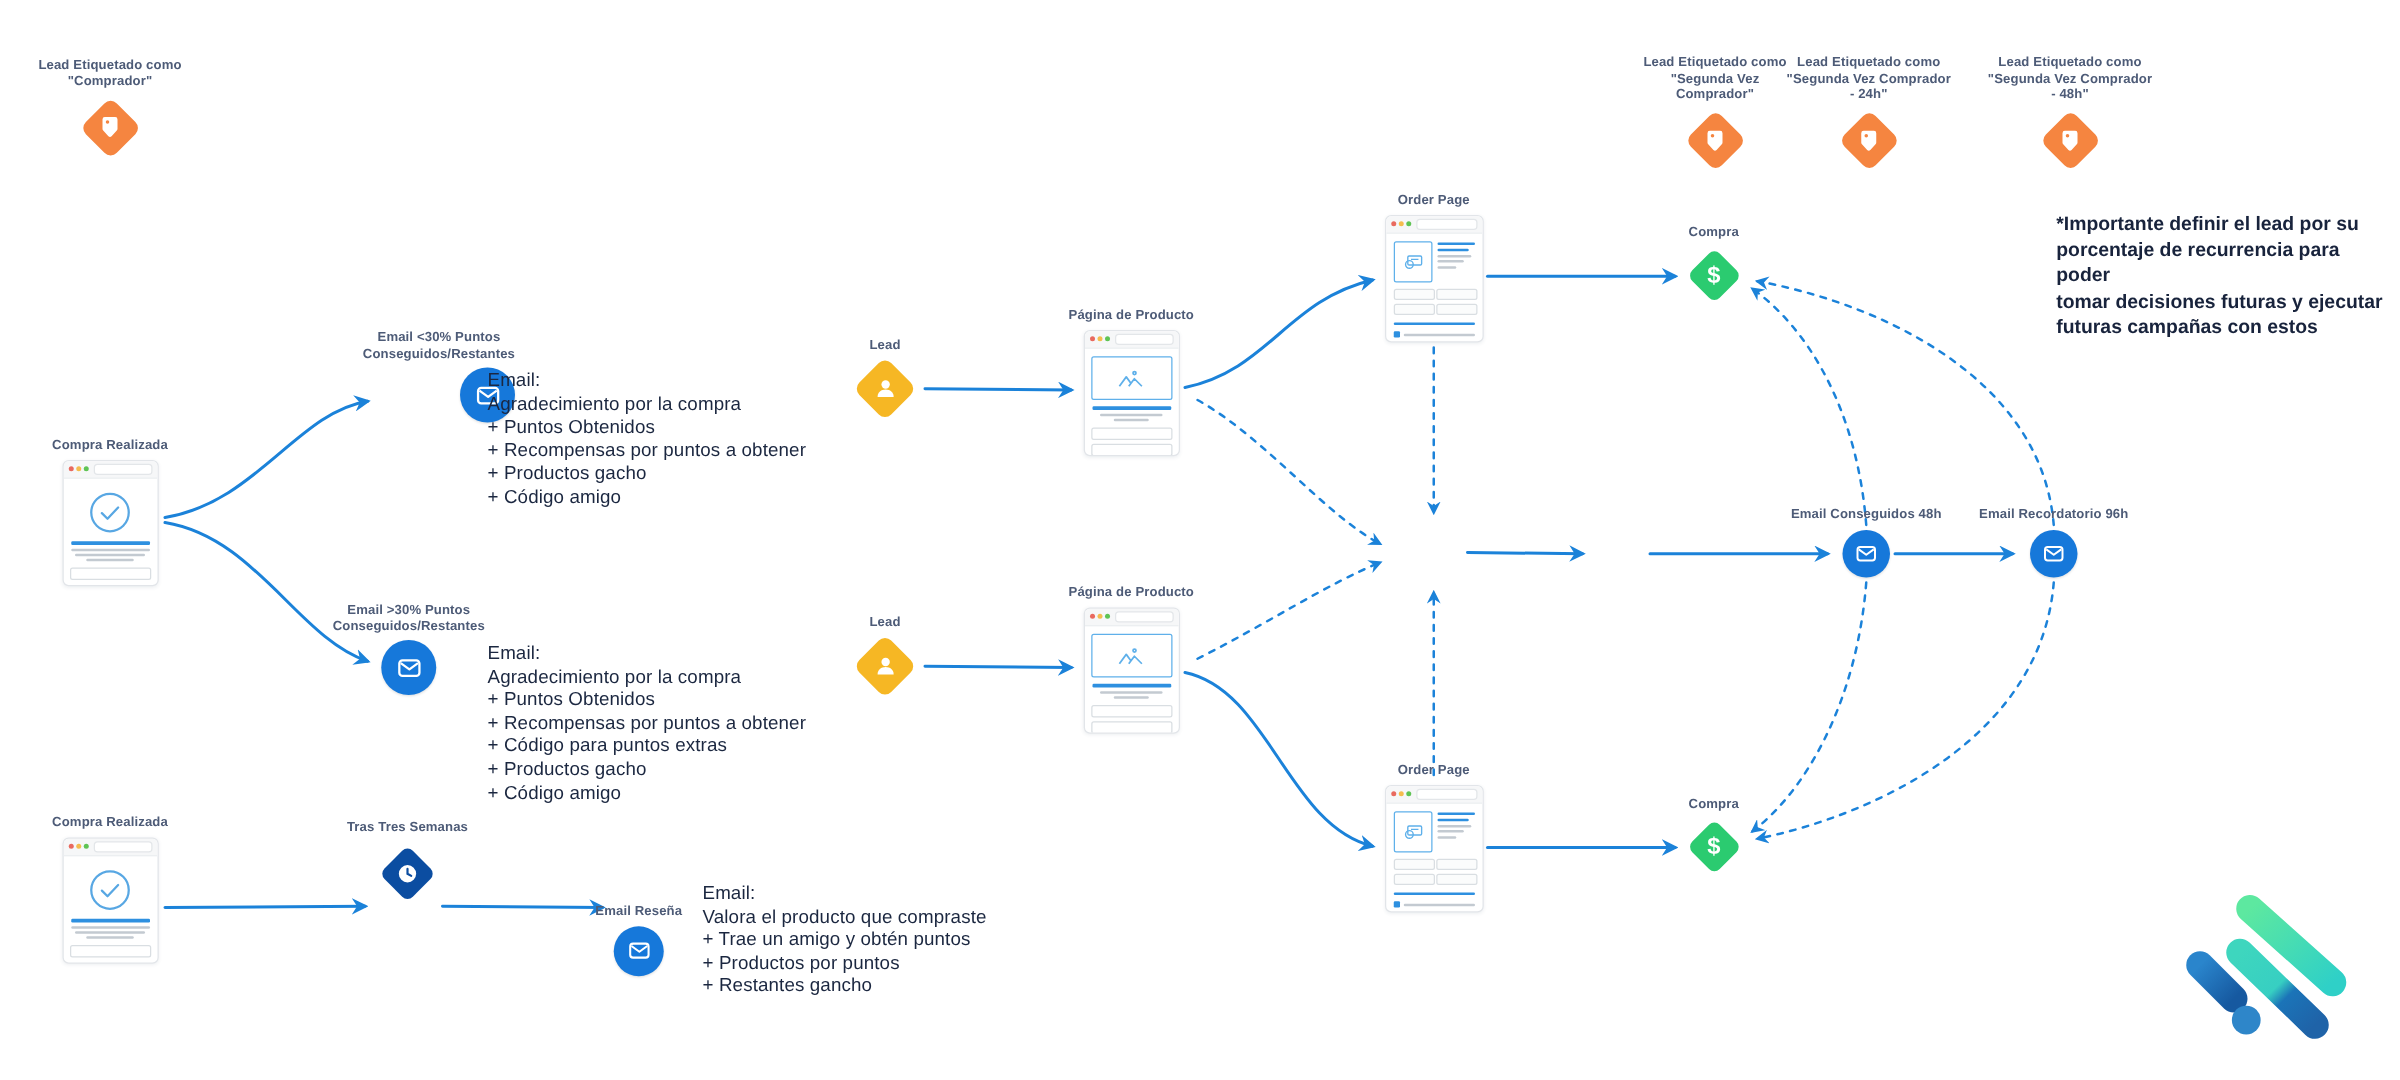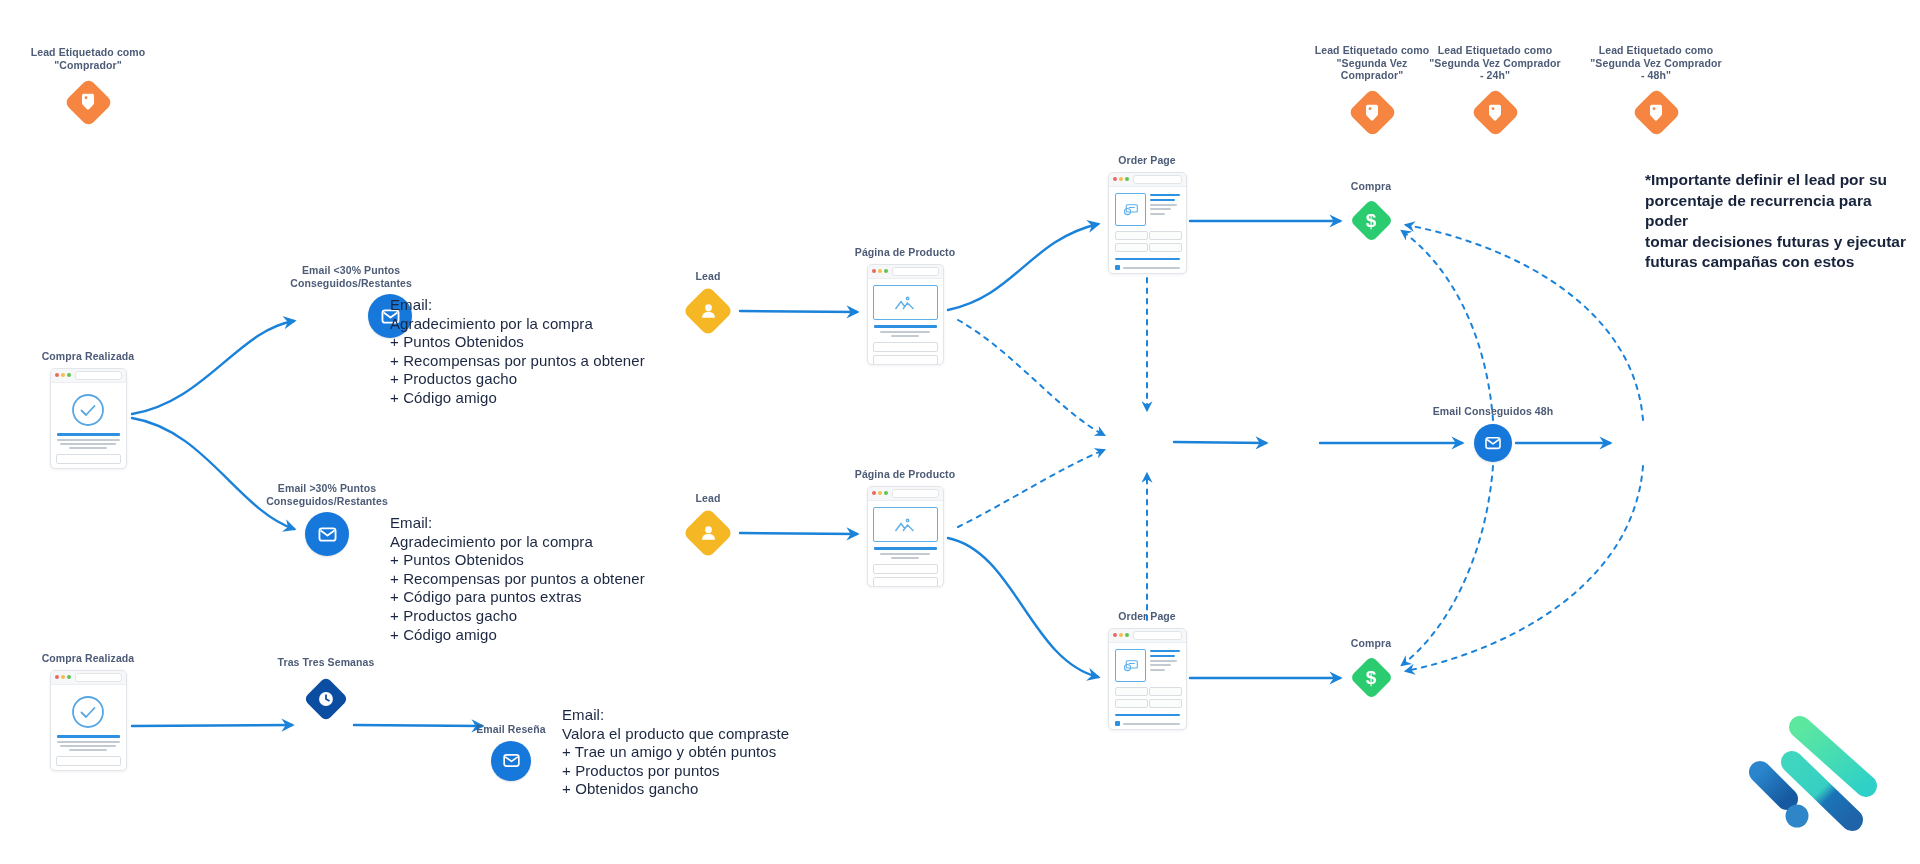--- a/index.html
+++ b/index.html
@@ -233,21 +233,21 @@
           <rect x="3.6" y="5.6" width="16.8" height="12.8" rx="2.6"></rect>
           <path d="M4.8 7.8L12 13l7.2-5.2"></path>
         </svg>
     </div>
   </div>
   <div class="emailtext" style="left:562px;top:706px;">
     <div>Email:</div>
     <div>Valora el producto que compraste</div>
     <div>+ Trae un amigo y obtén puntos</div>
     <div>+ Productos por puntos</div>
-    <div>+ Obtenidos gancho</div>
+    <div>+ Restantes gancho</div>
   </div>
 
   <div class="node" style="left:658px;top:270px;width:100px;">
     <div class="nlabel" style="margin-bottom:2px;">Lead</div>
     <div class="dia lead">
         <div class="sq"></div>
       <svg width="23" height="23" viewBox="0 0 24 24" fill="#fff">
           <circle cx="12" cy="9" r="3.5"></circle>
           <path d="M5.3 19.2c0-3.7 3-6 6.7-6s6.7 2.3 6.7 6v.3H5.3z"></path>
         </svg>
@@ -395,20 +395,29 @@
           </div>
 
       </div>
     </div>
   </div>
 
 
 
   <div class="node" style="left:1408px;top:405px;width:170px;">
     <div class="nlabel" style="margin-bottom:6px;">Email Conseguidos 48h</div>
+    <div class="circ sm">
+      <svg width="20" height="20" viewBox="0 0 24 24" fill="none" stroke="#fff" stroke-width="1.9" stroke-linejoin="round">
+          <rect x="3.6" y="5.6" width="16.8" height="12.8" rx="2.6"></rect>
+          <path d="M4.8 7.8L12 13l7.2-5.2"></path>
+        </svg>
+    </div>
+  </div>
+  <div class="node" style="left:1558px;top:405px;width:170px;">
+    <div class="nlabel" style="margin-bottom:6px;">Email Recordatorio 96h</div>
     <div class="circ sm">
       <svg width="20" height="20" viewBox="0 0 24 24" fill="none" stroke="#fff" stroke-width="1.9" stroke-linejoin="round">
           <rect x="3.6" y="5.6" width="16.8" height="12.8" rx="2.6"></rect>
           <path d="M4.8 7.8L12 13l7.2-5.2"></path>
         </svg>
     </div>
   </div>
 
   <div class="node" style="left:1311px;top:180px;width:120px;">
     <div class="nlabel" style="margin-bottom:4px;">Compra</div>

